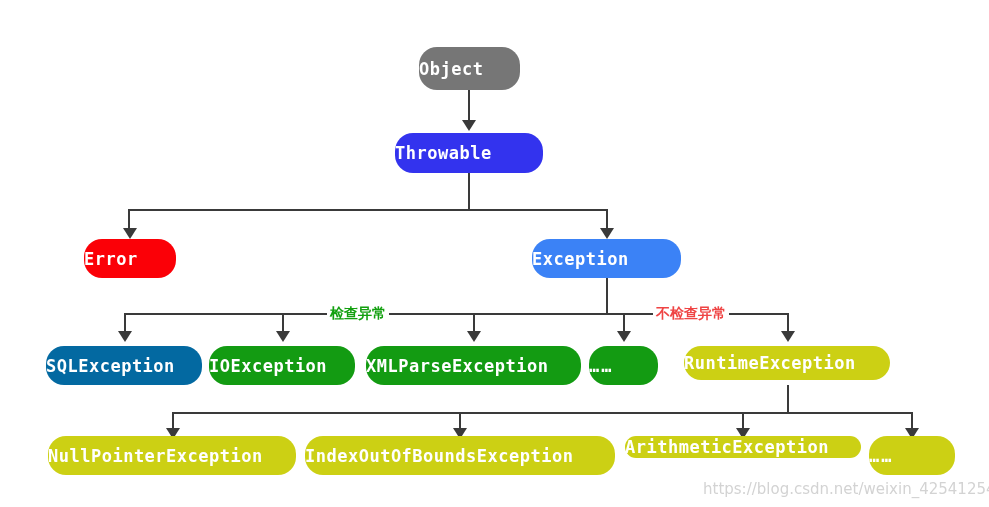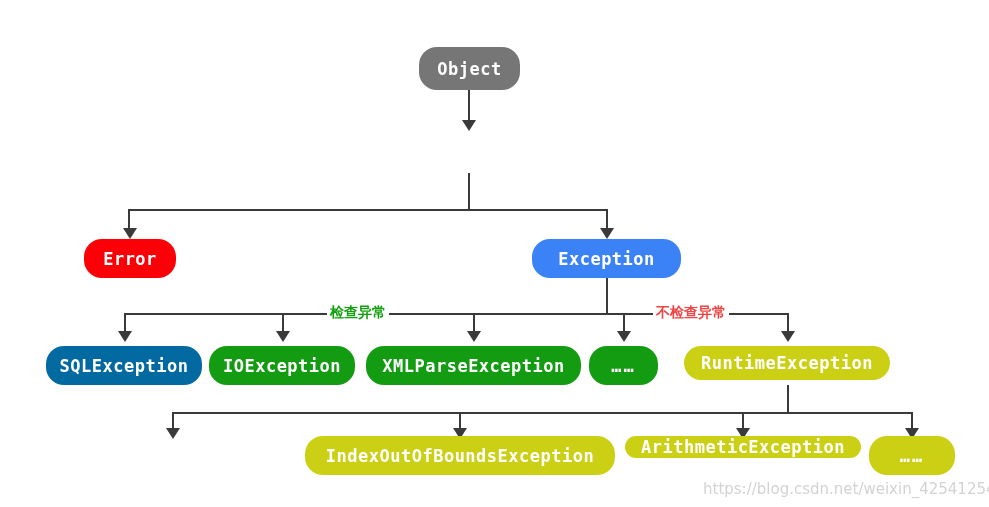--- a/index.html
+++ b/index.html
@@ -12,21 +12,21 @@
     width: 989px;
     height: 507px;
     background: #ffffff;
     font-family: "DejaVu Sans Mono", "Liberation Mono", monospace;
     overflow: hidden;
   }
   .node {
     position: absolute;
     display: flex;
     align-items: center;
-    justify-content: center;
+    justify-content: flex-start;
     box-sizing: border-box;
     border-radius: 18px;
     color: #ffffff;
     font-family: "DejaVu Sans Mono", "Liberation Mono", monospace;
     font-size: 17px;
     font-weight: bold;
     letter-spacing: 0.5px;
     white-space: nowrap;
     user-select: none;
   }
@@ -43,21 +43,21 @@
   .arrow {
     position: absolute;
     width: 0;
     height: 0;
     border-left: 7px solid transparent;
     border-right: 7px solid transparent;
     border-top: 11px solid #3a3a3a;
   }
   .edgelabel {
     position: absolute;
-    font-family: Liberation Serif, serif;
+    font-family: Liberation Sans, sans-serif;
     font-size: 14px;
     font-weight: bold;
     background: #ffffff;
     padding: 0 3px;
     line-height: 16px;
     white-space: nowrap;
     user-select: none;
   }
   .watermark {
     position: absolute;
@@ -73,20 +73,23 @@
 
 <div id="canvas">
 
   <div class="node" style="left:419px; top:47px; width:101px; height:43px; background:#767676;">
     <span>Object</span>
   </div>
 
   <div class="edge v" style="left:468px; top:90px; height:32px;"></div>
   <div class="arrow" style="left:462px; top:120px;"></div>
 
+  <div class="node" style="left:395px; top:133px; width:148px; height:40px; background:#3333ee;">
+    <span>Throwable</span>
+  </div>
 
   <div class="edge v" style="left:468px; top:173px; height:38px;"></div>
   <div class="edge h" style="left:128px; top:209px; width:480px;"></div>
   <div class="edge v" style="left:128px; top:209px; height:24px;"></div>
   <div class="arrow" style="left:123px; top:228px;"></div>
   <div class="edge v" style="left:606px; top:209px; height:24px;"></div>
   <div class="arrow" style="left:600px; top:228px;"></div>
 
   <div class="node" style="left:84px; top:239px; width:92px; height:39px; background:#fb0007;">
     <span>Error</span>
@@ -149,20 +152,23 @@
 
   <div class="edge v" style="left:459px; top:412px; height:20px;"></div>
   <div class="arrow" style="left:453px; top:428px;"></div>
 
   <div class="edge v" style="left:742px; top:412px; height:20px;"></div>
   <div class="arrow" style="left:736px; top:428px;"></div>
 
   <div class="edge v" style="left:911px; top:412px; height:20px;"></div>
   <div class="arrow" style="left:905px; top:428px;"></div>
 
+  <div class="node" style="left:48px; top:436px; width:248px; height:39px; background:#ccd014;">
+    <span>NullPointerException</span>
+  </div>
 
   <div class="node" style="left:305px; top:436px; width:310px; height:39px; background:#ccd014;">
     <span>IndexOutOfBoundsException</span>
   </div>
 
   <div class="node" style="left:625px; top:436px; width:236px; height:22px; background:#ccd014;">
     <span>ArithmeticException</span>
   </div>
 
   <div class="node small" style="left:869px; top:436px; width:86px; height:39px; background:#ccd014;">

